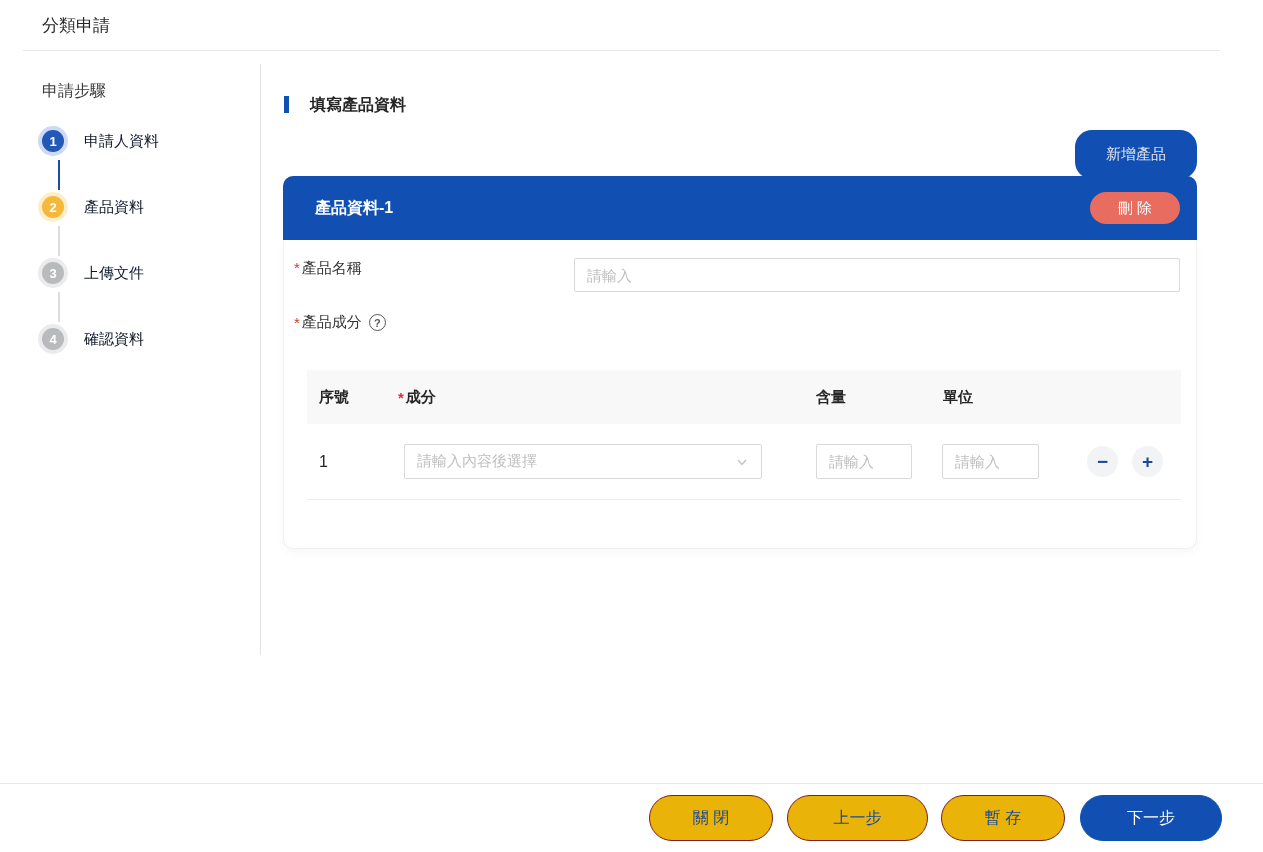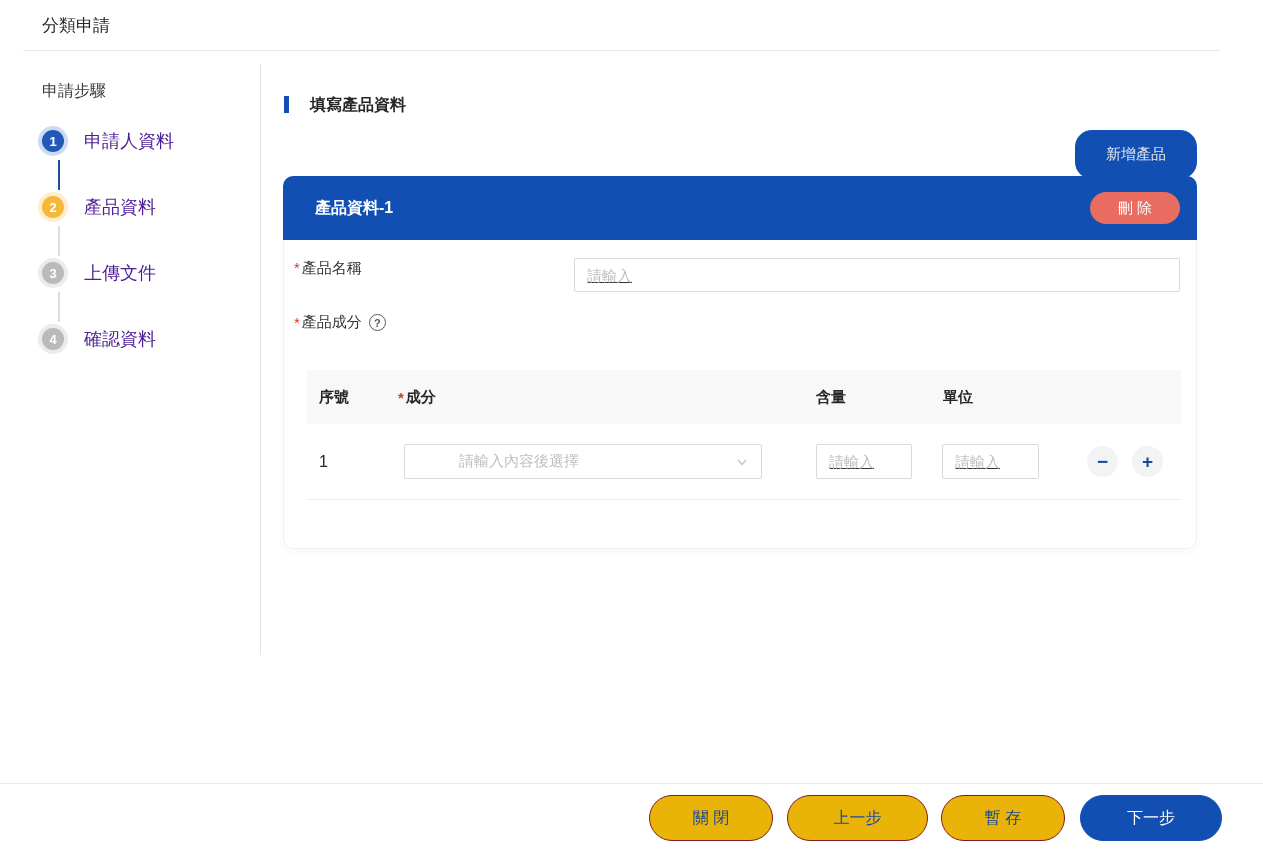--- a/index.html
+++ b/index.html
@@ -31,21 +31,21 @@
     position: absolute; left: 260px; top: 64px;
     width: 1px; height: 591px; background: #e4e4e4;
   }
   .step { position: absolute; left: 42px; height: 22px; display: flex; align-items: center; }
   .step-circle {
     width: 22px; height: 22px; border-radius: 50%;
     color: #fff; font-size: 13px; font-weight: bold;
     display: flex; align-items: center; justify-content: center;
     flex: 0 0 22px;
   }
-  .step-label { margin-left: 20px; font-size: 18px; color: #4c1d95; white-space: nowrap; }
+  .step-label { margin-left: 20px; font-size: 15px; color: #0f172a; white-space: nowrap; }
   .step.done .step-circle    { background: #2258b6; box-shadow: 0 0 0 4px #ccdbf3; }
   .step.current .step-circle { background: #f6b83a; box-shadow: 0 0 0 4px #fdeecb; }
   .step.pending .step-circle { background: #b9babc; box-shadow: 0 0 0 4px #ebebed; }
   .step-1 { top: 130px; } .step-2 { top: 196px; } .step-3 { top: 262px; } .step-4 { top: 328px; }
   .connector { position: absolute; left: 58px; width: 2px; }
   .connector-1 { top: 160px; height: 30px; background: #1b4f9e; }
   .connector-2 { top: 226px; height: 30px; background: #dcdcdc; }
   .connector-3 { top: 292px; height: 30px; background: #dcdcdc; }
 
   
@@ -97,21 +97,21 @@
   .field-label-ingredients { left: 10px; top: 73px; display: flex; align-items: center; }
   .help-icon {
     display: inline-flex; align-items: center; justify-content: center;
     width: 17px; height: 17px; margin-left: 7px;
     border: 1.4px solid #55585c; border-radius: 50%;
     font-size: 11px; color: #55585c; font-weight: bold; cursor: pointer;
   }
   .text-input {
     border: 1px solid #d9d9d9; border-radius: 2px;
     font-size: 15px; color: #333; padding: 16px 12px;
-    font-family: inherit; background: #fff; outline: none; text-decoration: underline;
+    font-family: inherit; background: #fff; outline: none;
   }
   .text-input::placeholder { color: #bfbfbf; }
   .input-product-name {
     position: absolute; left: 290px; top: 18px; width: 606px; height: 33px;
   }
 
   
   .ing-table { position: absolute; left: 23px; top: 130px; width: 874px; }
   .ing-thead {
     position: relative; height: 54px; background: #f8f8f9;
@@ -123,21 +123,21 @@
   .th-content { left: 509px; }
   .th-unit { left: 636px; }
   .ing-row { position: relative; height: 76px; border-bottom: 1px solid #ededed; background: #fff; }
   .row-index { position: absolute; left: 12px; top: 0; height: 76px; display: flex; align-items: center;
                font-size: 16px; color: #262626; }
   .ing-select {
     position: absolute; left: 97px; top: 20px; width: 358px; height: 35px;
     border: 1px solid #d9d9d9; border-radius: 2px; background: #fff;
     display: flex; align-items: center; padding: 0 12px; cursor: pointer;
   }
-  .ing-select-placeholder { font-size: 15px; color: #bfbfbf; flex: 1; margin-left: 42px; }
+  .ing-select-placeholder { font-size: 15px; color: #bfbfbf; flex: 1; }
   .chevron { display: flex; align-items: center; }
   .input-content { position: absolute; left: 509px; top: 20px; width: 96px; height: 35px; }
   .input-unit    { position: absolute; left: 635px; top: 20px; width: 97px; height: 35px; }
   .round-btn {
     position: absolute; top: 22px; width: 31px; height: 31px; border-radius: 50%;
     background: #f2f3f5; border: none; cursor: pointer;
     color: #16499c; font-size: 19px; font-weight: bold; line-height: 1;
     display: flex; align-items: center; justify-content: center; font-family: inherit;
   }
   .minus-btn { left: 780px; }

